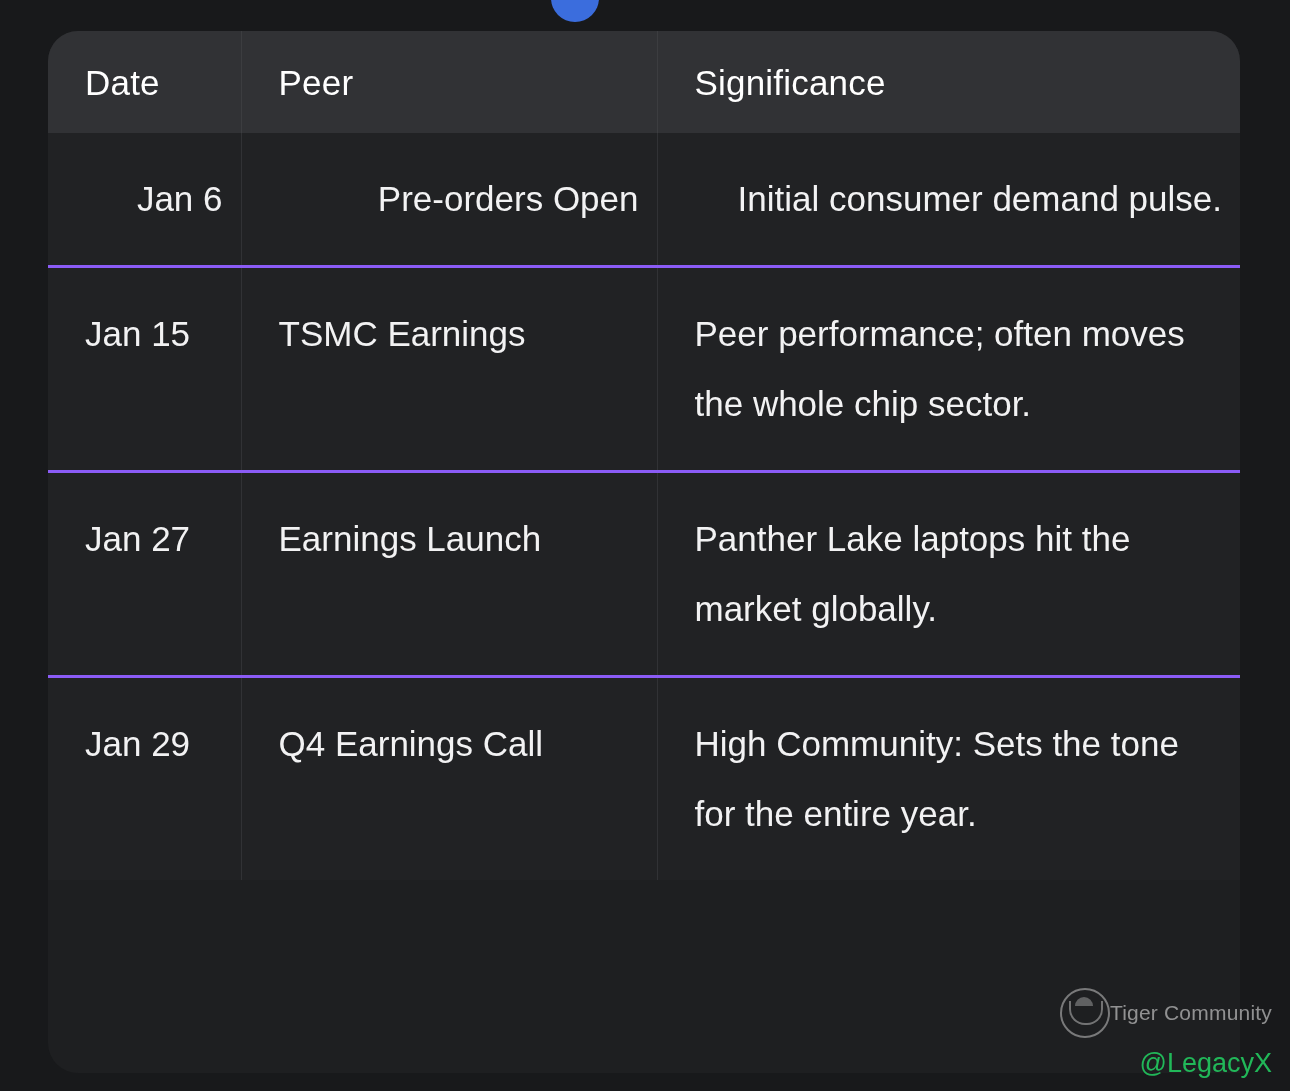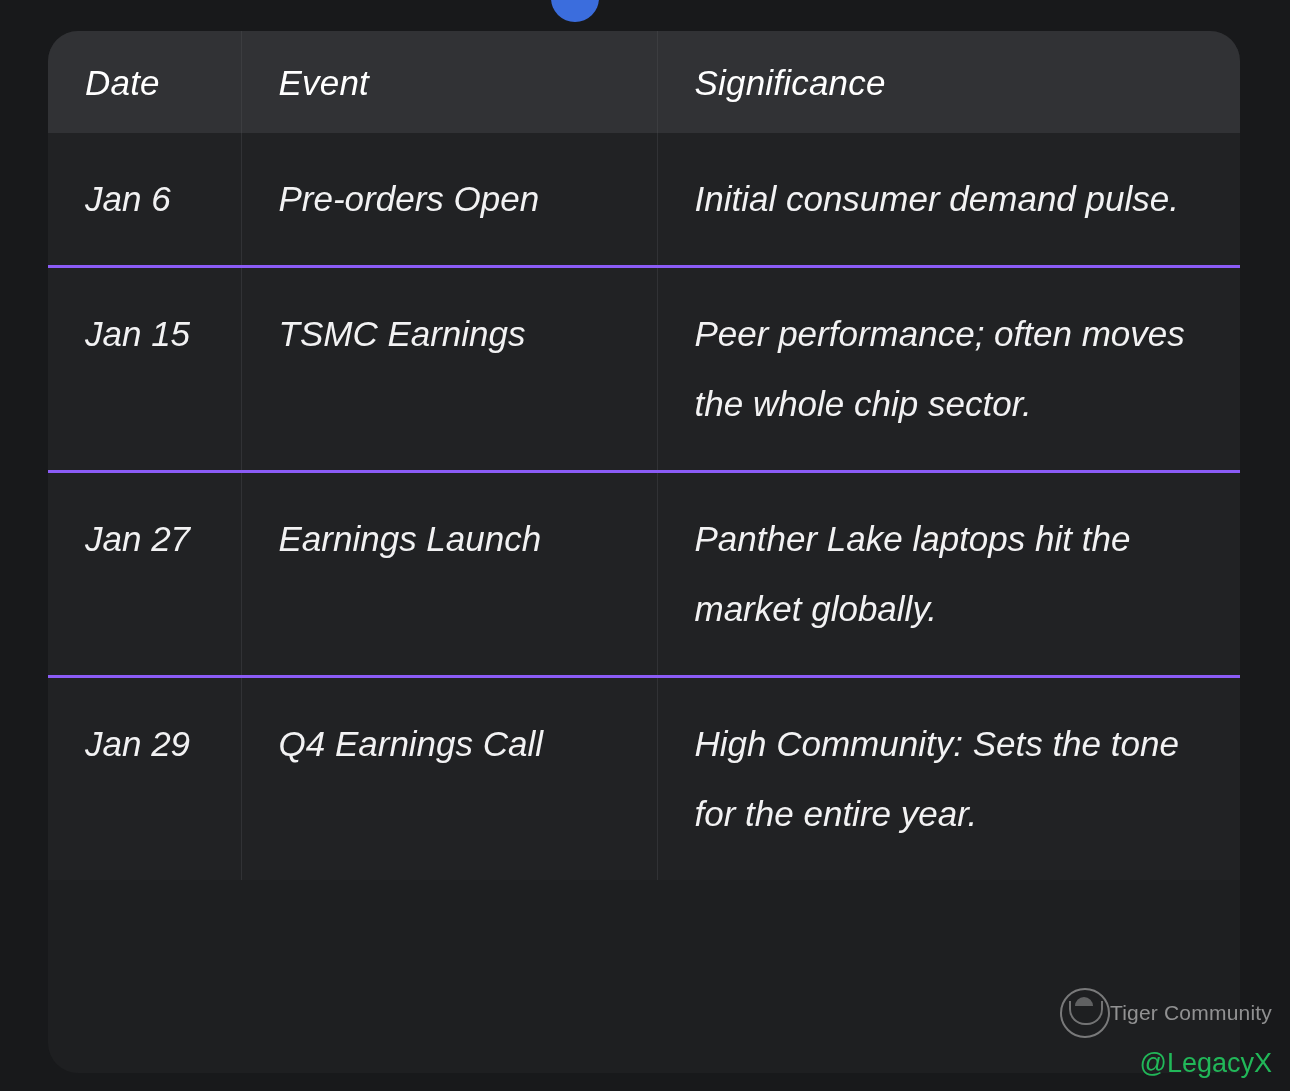--- a/index.html
+++ b/index.html
@@ -37,21 +37,20 @@
     border-top-left-radius: 30px;
     border-top-right-radius: 30px;
     border-bottom-left-radius: 30px;
     overflow: hidden;
   }
 
   table.schedule {
     width: 100%;
     border-collapse: collapse;
     table-layout: fixed;
-    font-style: italic;
   }
 
   table.schedule thead tr {
     background: #313235;
   }
 
   table.schedule th {
     text-align: left;
     color: #ffffff;
     font-size: 35px;
@@ -69,21 +68,21 @@
     font-weight: 400;
     line-height: 70px;
     padding: 31px 18px 31px 37px;
     vertical-align: top;
     background: #212224;
     border-top: 3px solid #8b5cf6;
     border-right: 1px solid #313235;
   }
   table.schedule td:last-child { border-right: none; }
 
-  table.schedule tbody tr:first-child td { border-top: none; }
+  table.schedule tbody tr:first-child td { border-top: none; text-align: right; }
 
   .col-date   { width: 193px; }
   .col-event  { width: 416px; }
   .col-signif { width: 583px; }
 
   
   .watermark {
     position: absolute;
     right: 18px;
     bottom: 12px;
@@ -149,21 +148,21 @@
 <div class="table-card">
   <table class="schedule">
     <colgroup>
       <col class="col-date">
       <col class="col-event">
       <col class="col-signif">
     </colgroup>
     <thead>
       <tr>
         <th>Date</th>
-        <th>Event</th>
+        <th>Peer</th>
         <th>Significance</th>
       </tr>
     </thead>
     <tbody>
       <tr>
         <td>Jan 6</td>
         <td>Pre-orders Open</td>
         <td>Initial consumer demand pulse.</td>
       </tr>
       <tr>

